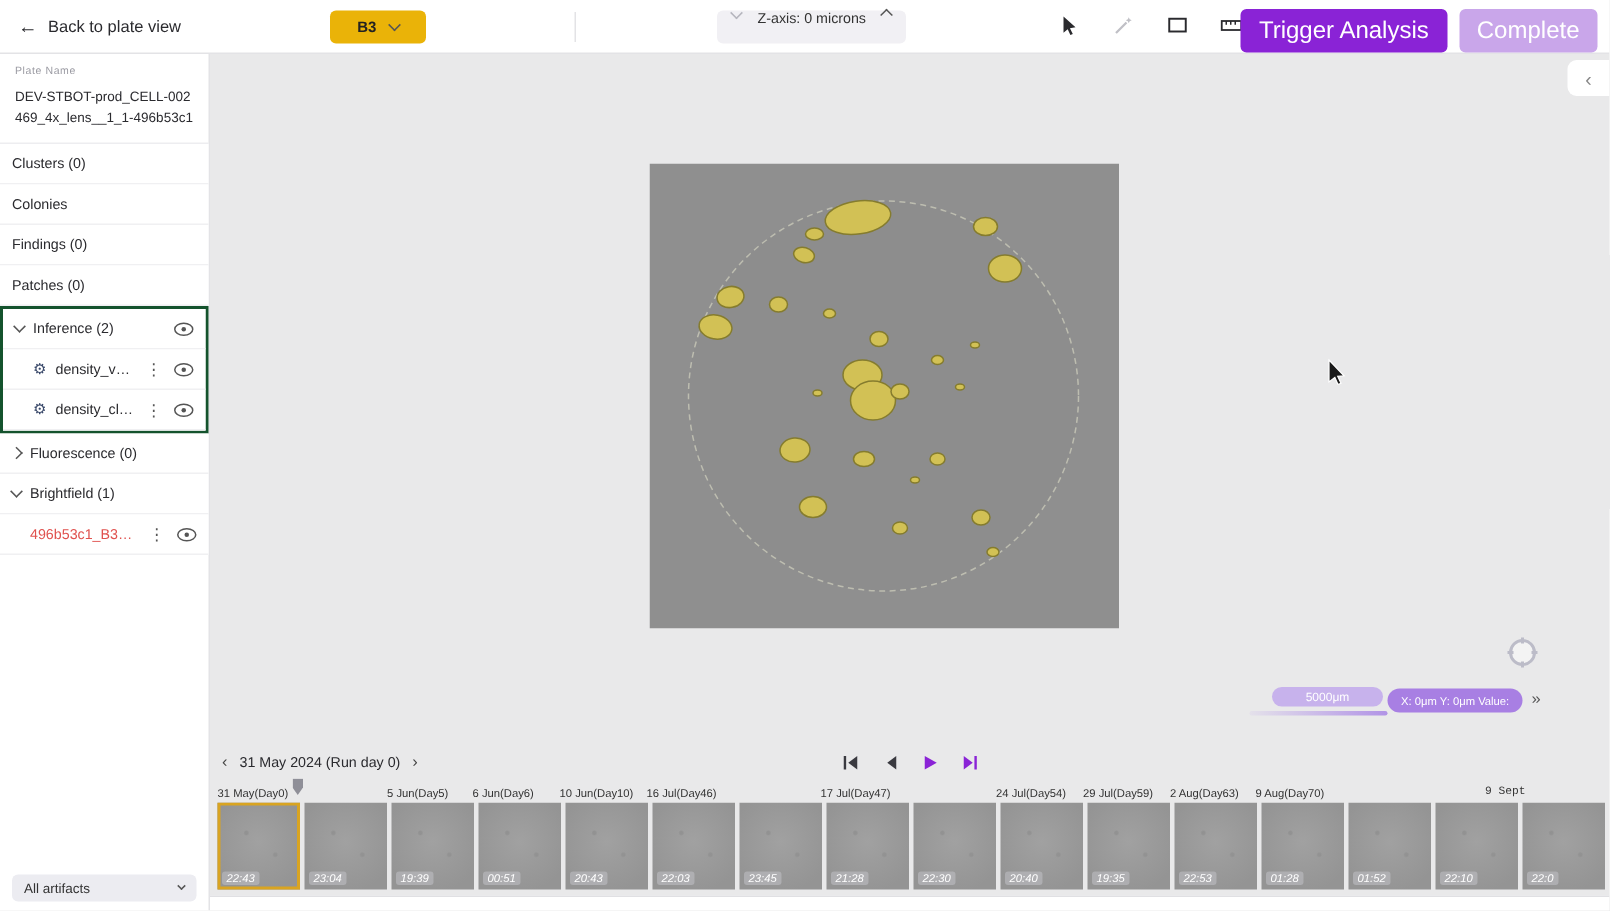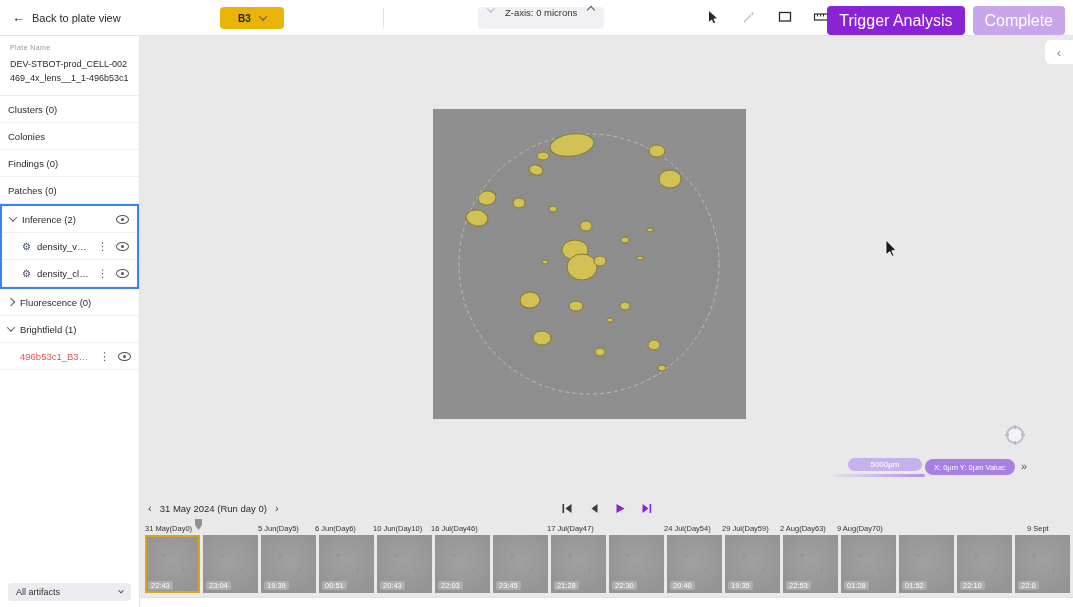--- a/index.html
+++ b/index.html
@@ -29,21 +29,21 @@
 
   
   .body { flex:1; display:flex; min-height:0; }
   .sidebar { width:140px; flex:none; background:#fff; border-right:1px solid #e3e3e6; position:relative; }
   .plate-block { padding:8px 10px 10px; border-bottom:1px solid #ededf0; }
   .plate-label { font-size:7px; color:#9a9aa2; letter-spacing:.4px; margin-bottom:7px; }
   .plate-name { font-size:9px; line-height:1.5; word-break:break-all; color:#2a2a2e; }
   .side-row { height:27px; display:flex; align-items:center; gap:6px; padding:0 8px; border-bottom:1px solid #f0f0f2; cursor:pointer; font-size:9.5px; color:#2a2a2e; background:#fff; }
   .side-row .grow { flex:1; white-space:nowrap; overflow:hidden; text-overflow:ellipsis; }
   .side-row.child { padding-left:20px; }
-  .inference-box { border:2px solid #3b82f6; }
+  .inference-box { border:2px solid #14532d; }
   .red-text { color:#e0524f; }
   .kebab { color:#555; font-size:11px; padding:0 2px; cursor:pointer; }
   .gear { font-size:10px; color:#3b4a6b; }
   .eye { position:relative; display:inline-block; width:13px; height:9px; cursor:pointer; flex:none; }
   .eye::before { content:''; position:absolute; inset:0; border:1px solid #555; border-radius:50%; }
   .eye::after  { content:''; position:absolute; width:3px; height:3px; background:#555; border-radius:50%; left:5px; top:3px; }
   .artifacts-select { position:absolute; left:8px; right:8px; bottom:6px; height:18px; background:#ececf1; border-radius:4px; display:flex; align-items:center; justify-content:space-between; padding:0 8px; font-size:9px; color:#333; cursor:pointer; }
 
   
   .main { flex:1; min-width:0; display:flex; flex-direction:column; background:#e9e9ea; }
@@ -59,21 +59,21 @@
 
   
   .tl-nav { height:22px; flex:none; position:relative; display:flex; align-items:center; padding:0 8px; }
   .tl-nav-left { position:relative; z-index:2; display:flex; align-items:center; gap:8px; font-size:9.5px; color:#2a2a2e; }
   .navchev { cursor:pointer; color:#444; font-size:11px; }
   .playback { position:absolute; left:0; right:0; top:0; bottom:0; display:flex; justify-content:center; align-items:center; gap:16px; }
   .pb { cursor:pointer; display:flex; align-items:center; }
   .tl-dates { height:16px; flex:none; position:relative; margin-left:5px; overflow:hidden; }
   .date-label { position:absolute; top:5px; font-size:7.5px; color:#333; white-space:nowrap; }
   .scrubber { position:absolute; left:50px; top:0; width:7px; height:11px; background:#8f8f98; clip-path:polygon(0 0,100% 0,100% 55%,50% 100%,0 55%); cursor:pointer; }
-  .thumbs { height:62px; flex:none; display:flex; gap:3px; padding-left:5px; overflow:hidden; align-items:flex-start; }
+  .thumbs { height:62px; flex:none; display:flex; gap:3px; padding-left:5px; overflow:hidden; align-items:flex-start;font-style:italic; }
   .thumb { width:55px; height:58px; flex:none; position:relative; cursor:pointer;
            background: radial-gradient(circle at 35% 35%, rgba(0,0,0,0.07) 1px, transparent 2px),
                        radial-gradient(circle at 70% 60%, rgba(0,0,0,0.06) 1px, transparent 2px),
                        radial-gradient(circle at 50% 45%, #a1a1a1, #949494 80%); }
   .thumb.selected { outline:2px solid #d9a421; outline-offset:-2px; }
   .thumb-time { position:absolute; left:3px; bottom:3px; font-size:7.5px; color:#fff; background:rgba(190,190,195,0.6); padding:0 3px; border-radius:2px; }
   .bottombar { height:10px; flex:none; background:#fff; border-top:1px solid #e0e0e3; }
 </style>
 </head>
 <body>
@@ -275,21 +275,21 @@
       <span class="date-label" style="left: 0px;">31 May(Day0)</span>
           <span class="date-label" style="left: 113px;">5 Jun(Day5)</span>
           <span class="date-label" style="left: 170px;">6 Jun(Day6)</span>
           <span class="date-label" style="left: 228px;">10 Jun(Day10)</span>
           <span class="date-label" style="left: 286px;">16 Jul(Day46)</span>
           <span class="date-label" style="left: 402px;">17 Jul(Day47)</span>
           <span class="date-label" style="left: 519px;">24 Jul(Day54)</span>
           <span class="date-label" style="left: 577px;">29 Jul(Day59)</span>
           <span class="date-label" style="left: 635px;">2 Aug(Day63)</span>
           <span class="date-label" style="left: 692px;">9 Aug(Day70)</span>
-          <span class="date-label" style="left: 882px;">9 Sept</span>
+          <span class="date-label" style="left: 845px; font-family: Liberation Mono, monospace;">9 Sept</span>
         </div>
 
       <div class="thumbs">
           <div class="thumb selected">
             <span class="thumb-time">22:43</span>
           </div>
           <div class="thumb">
             <span class="thumb-time">23:04</span>
           </div>
           <div class="thumb">

